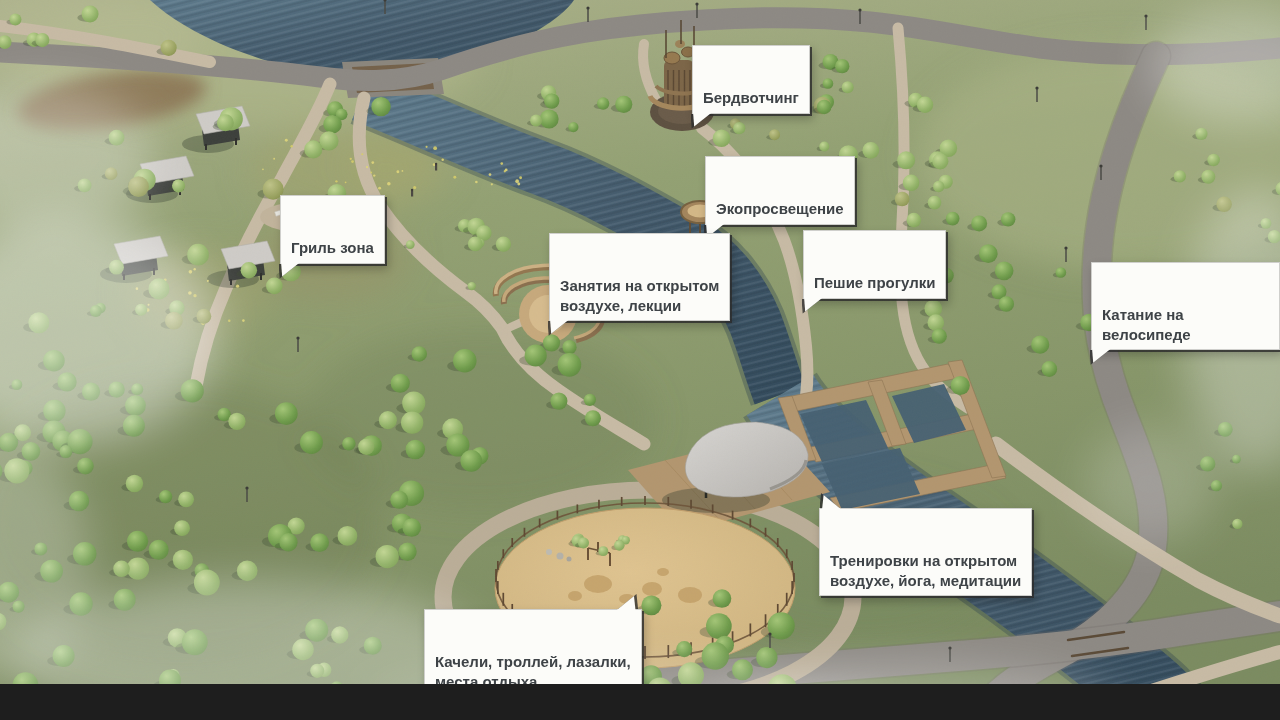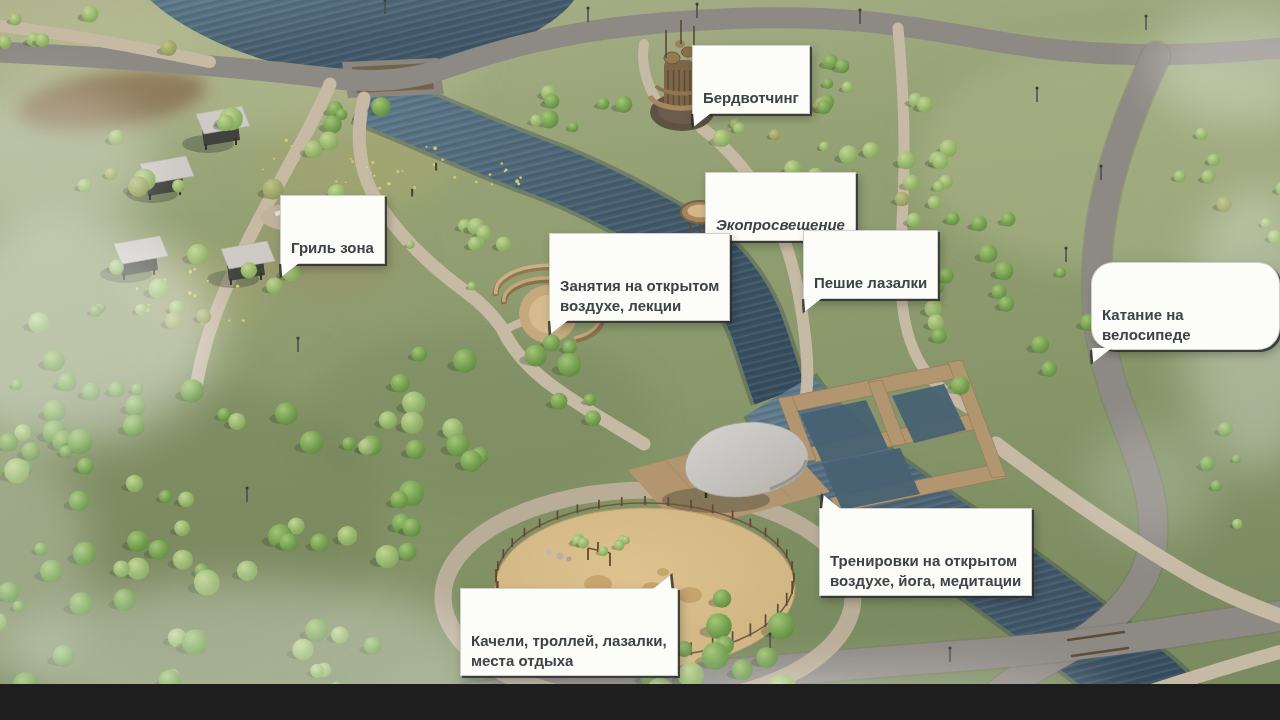--- a/index.html
+++ b/index.html
@@ -20,26 +20,26 @@
   .t{position:absolute;width:20px;height:15px;}
   .tail-bl .tk-main{left:0;bottom:-14px;background:var(--callout-bg);clip-path:polygon(0 0,100% 0,6% 100%);}
   .tail-bl .tk-dark{left:-2.5px;bottom:-16px;background:rgba(45,45,45,.8);clip-path:polygon(0 0,100% 0,6% 100%);}
   .tail-tl .tk-main{left:2px;top:-14px;background:var(--callout-bg);clip-path:polygon(8% 0,100% 100%,0 100%);}
   .tail-tl .tk-dark{left:-0.5px;top:-16px;background:rgba(45,45,45,.8);clip-path:polygon(8% 0,100% 100%,0 100%);}
   .tail-tr .tk-main{right:5px;top:-14px;background:var(--callout-bg);clip-path:polygon(92% 0,100% 100%,0 100%);}
   .tail-tr .tk-dark{right:2.5px;top:-16px;background:rgba(45,45,45,.8);clip-path:polygon(92% 0,100% 100%,0 100%);}
 
   .c-bird   {left:692px; top:45px;}
   .c-grill  {left:280px; top:182px;margin-top:13px;}
-  .c-eco    {left:705px; top:172px;font-style:italic;}
+  .c-eco    {left:705px; top:156px;}
   .c-classes{left:517px; top:233px;margin-left:32px;}
   .c-walk   {left:803px; top:230px;}
-  .c-cycle  {left:1091px;top:262px;border-radius:22px;}
+  .c-cycle  {left:1091px;top:262px;}
   .c-train  {left:812px; top:508px;margin-left:7px;}
-  .c-play   {left:424px; top:588px;margin-left:36px;}
+  .c-play   {left:424px; top:609px;}
 
   
   .road-fill  {stroke:var(--road,#8d8984);}
   .path-fill  {stroke:var(--path,#c8bba5);}
   .wood-fill  {fill:var(--wood,#b3966f);}
   .water-flat {fill:var(--water,#466072);}
 </style>
 </head>
 <body>
 
@@ -889,21 +889,21 @@
   <i class="t tk-dark"></i><i class="t tk-main"></i>
   <span>Экопросвещение</span>
 </div>
 <div class="callout c-classes tail-bl">
   <i class="t tk-dark"></i><i class="t tk-main"></i>
   <span>Занятия на открытом
 воздухе, лекции</span>
 </div>
 <div class="callout c-walk tail-bl">
   <i class="t tk-dark"></i><i class="t tk-main"></i>
-  <span>Пешие лазалки</span>
+  <span>Пешие прогулки</span>
 </div>
 <div class="callout c-cycle tail-bl">
   <i class="t tk-dark"></i><i class="t tk-main"></i>
   <span>Катание на велосипеде</span>
 </div>
 <div class="callout c-train tail-tl">
   <i class="t tk-dark"></i><i class="t tk-main"></i>
   <span>Тренировки на открытом
 воздухе, йога, медитации</span>
 </div>

